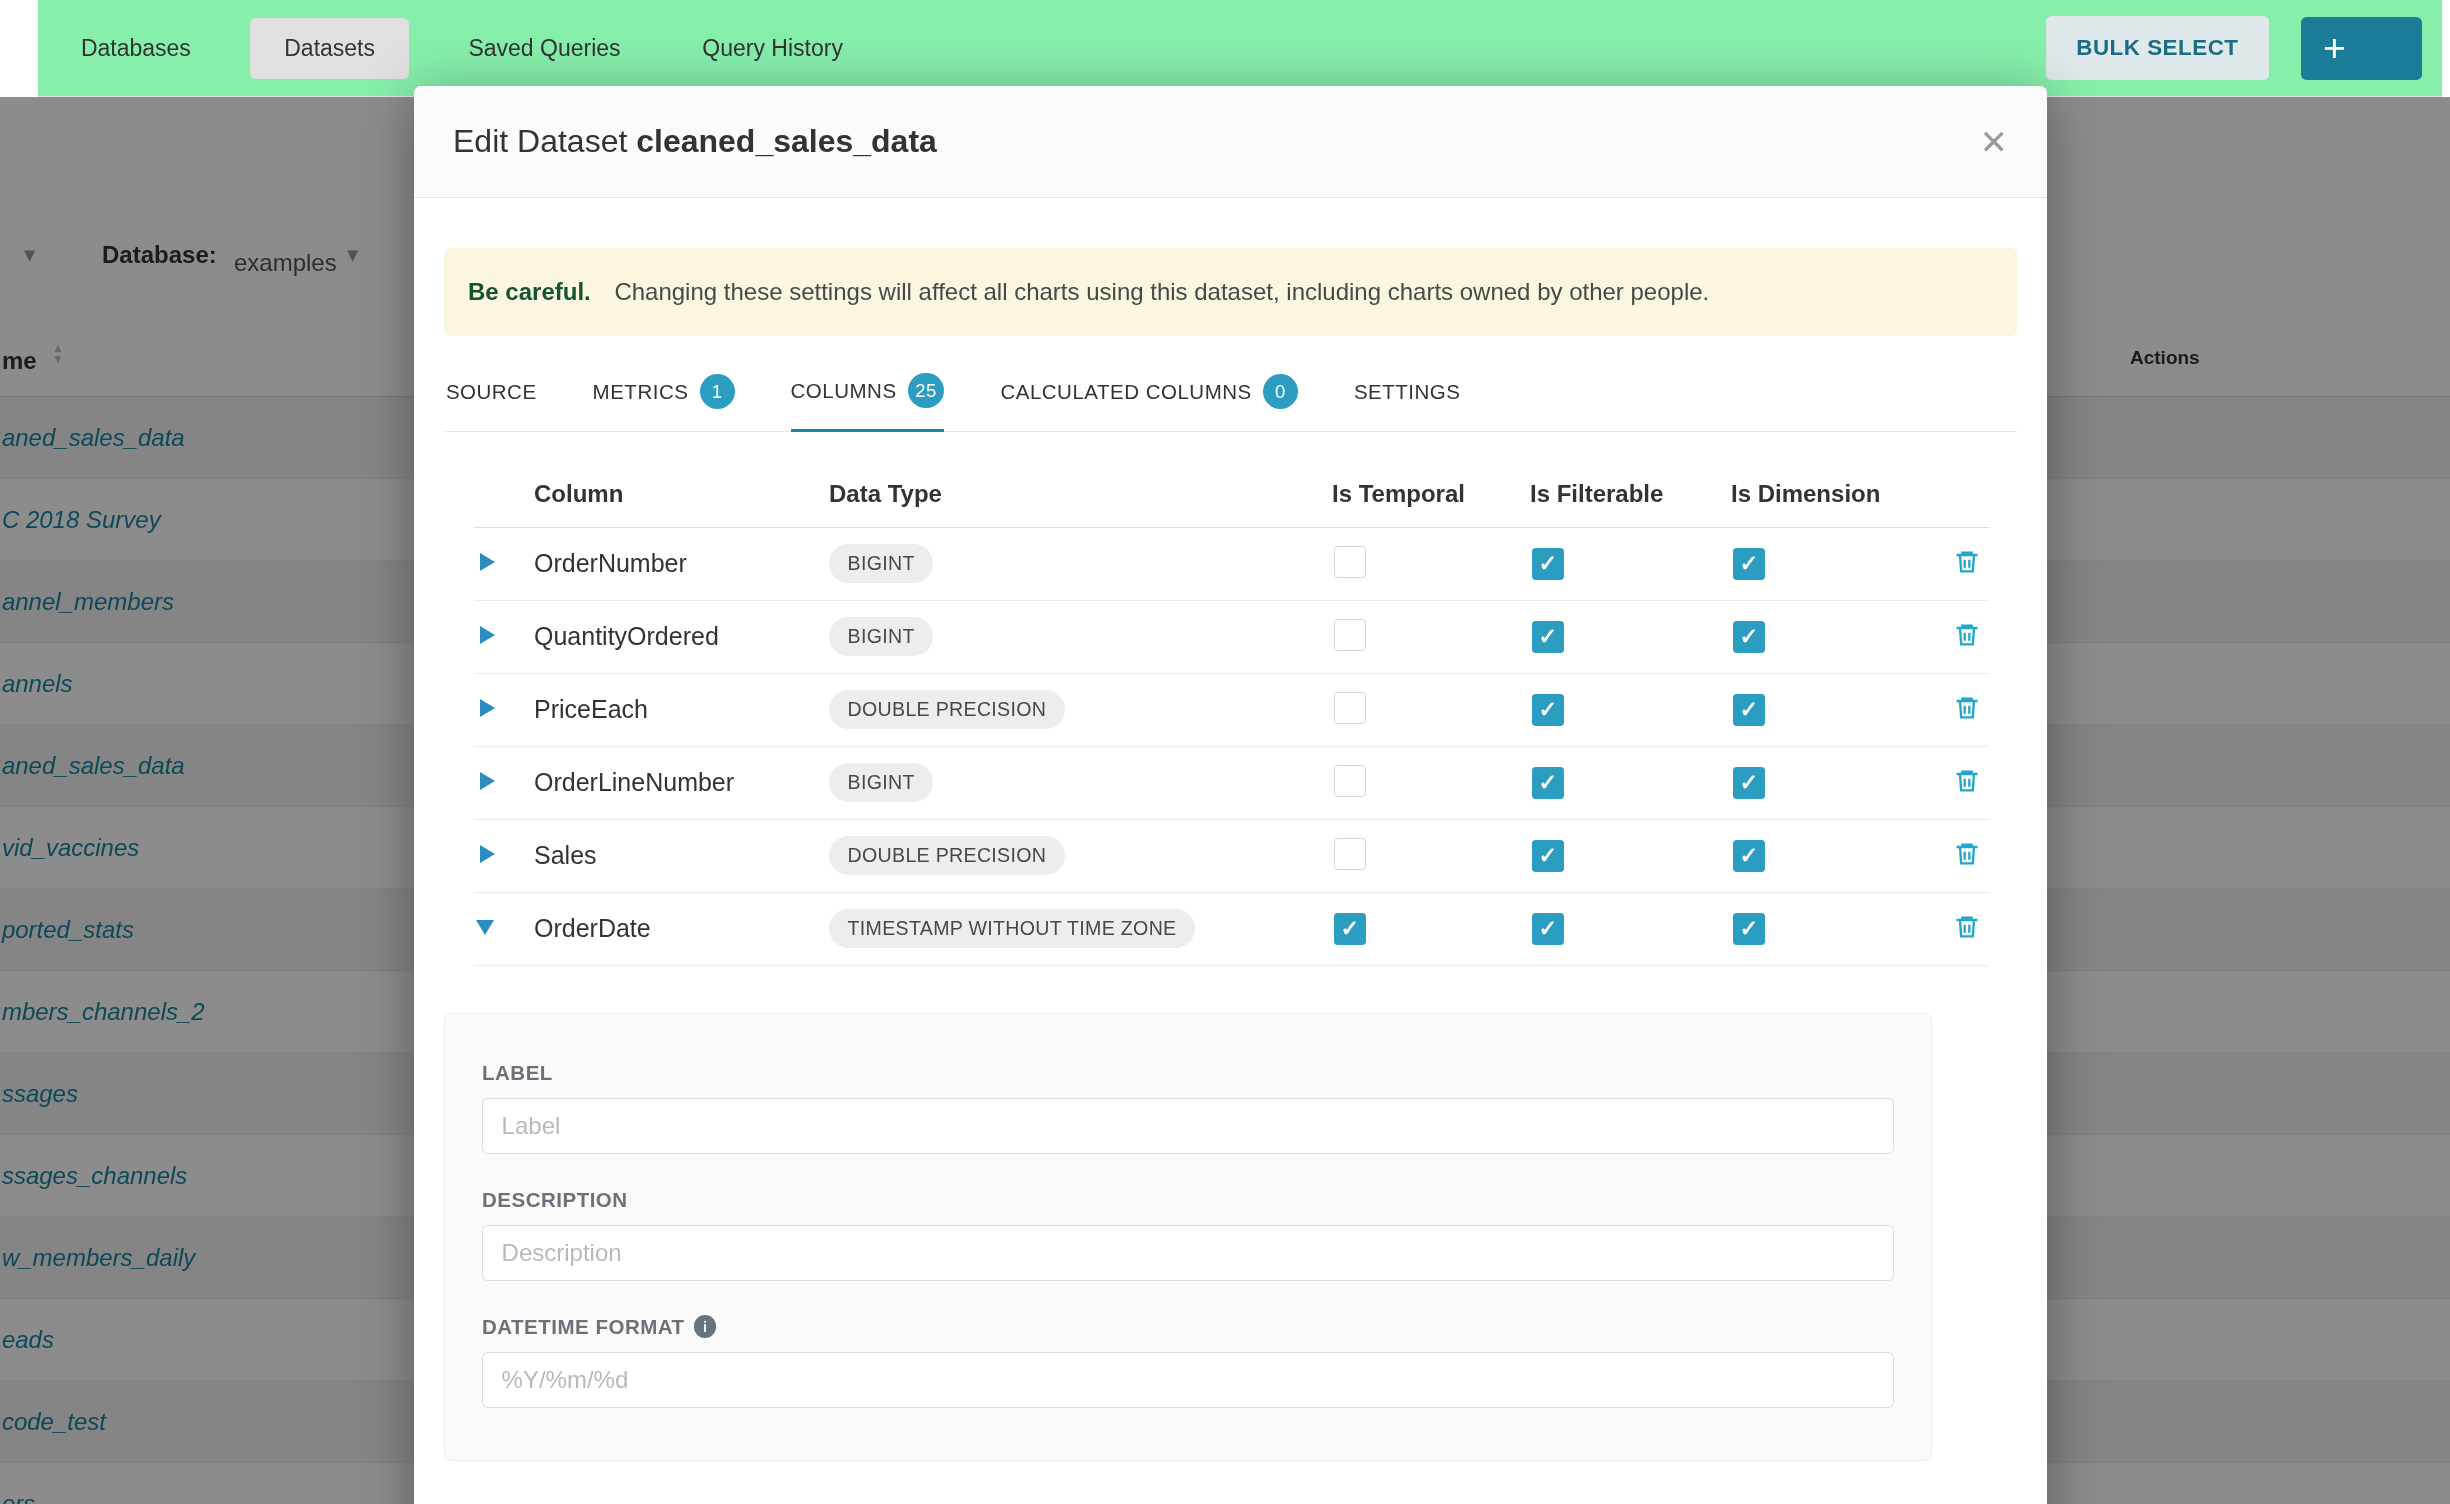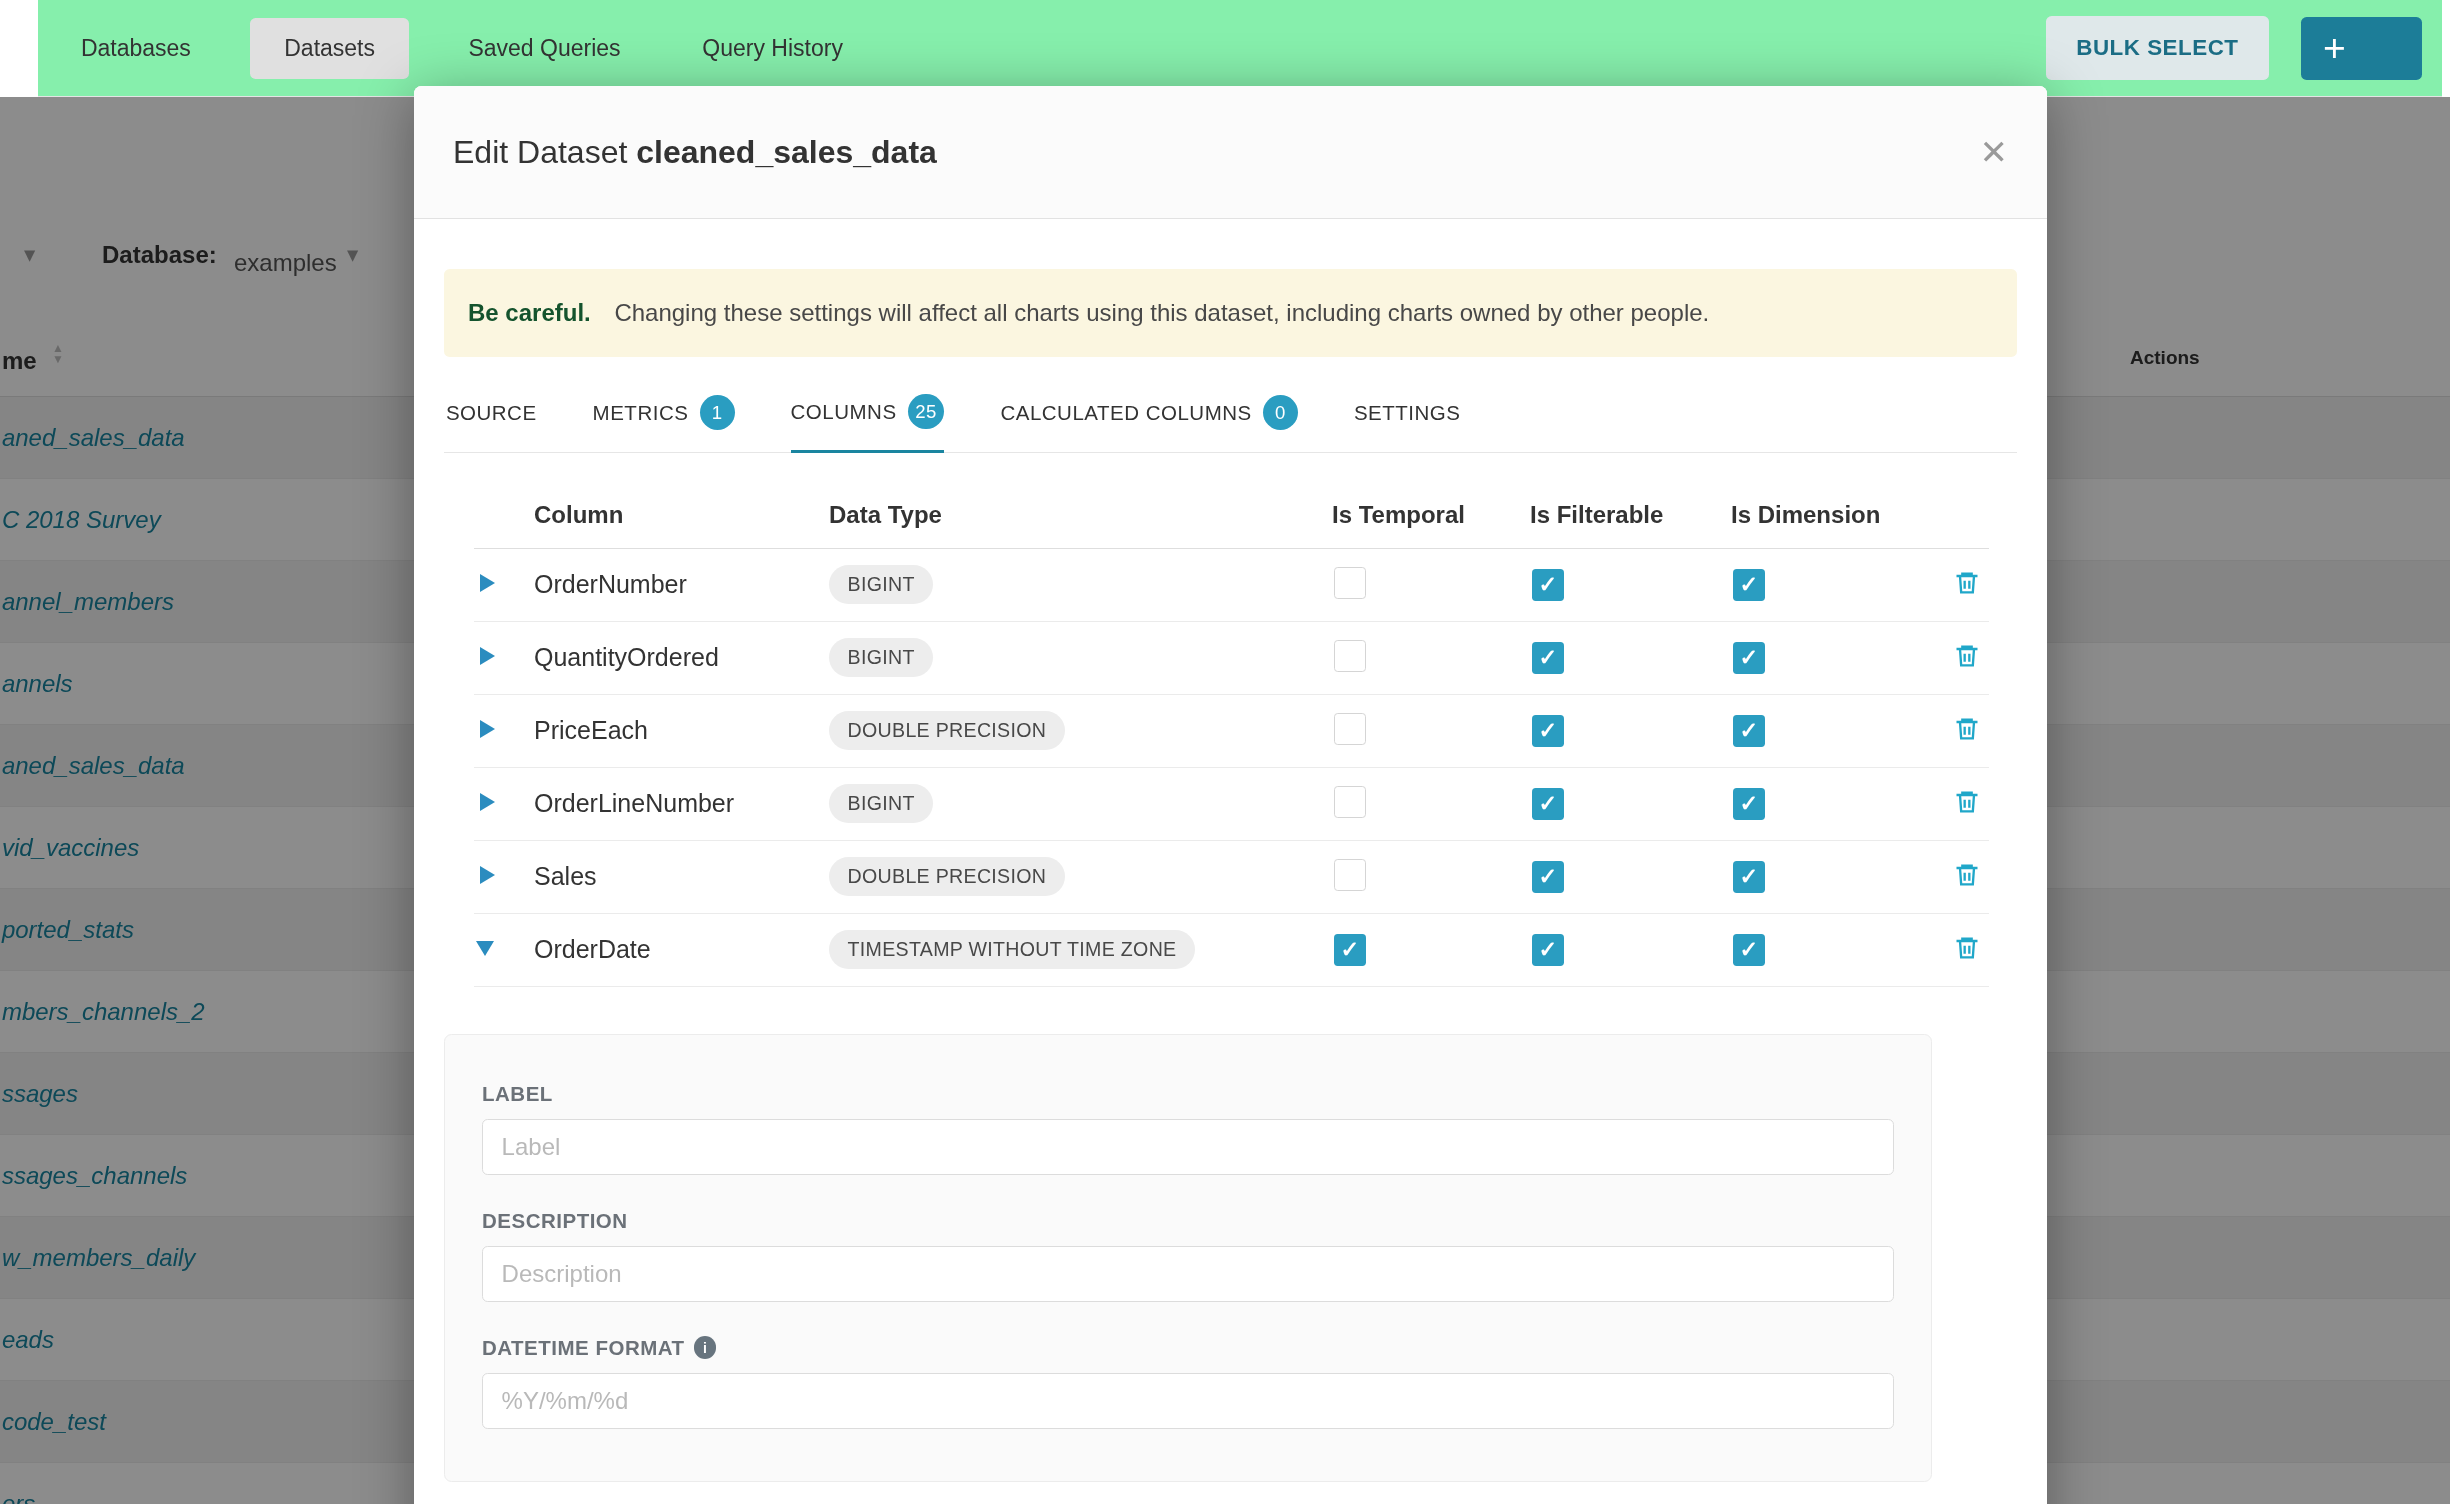--- a/index.html
+++ b/index.html
@@ -59,21 +59,21 @@
     background:rgba(0,0,0,0.45); z-index:50;
   }
 
   
   .modal {
     position:absolute; left:414px; top:86px; width:1633px; height:1529px;
     background:#fff; border-radius:7.5px; z-index:100;
     box-shadow:0 9.3px 56px rgba(0,0,0,0.35);
   }
   .modal-header {
-    height:133px; display:flex; align-items:center; padding:4px 39px;
+    height:112px; display:flex; align-items:center; padding:4px 39px;
     border-bottom:0.9px solid #e2e2e2; background:#fbfbfb; border-radius:7.5px 7.5px 0 0;
   }
   .modal-title { font-size:32px; color:#333; }
   .modal-title b { font-weight:bold; }
   .close-btn { margin-left:auto; font-size:34px; color:#9a9a9a; cursor:pointer; line-height:1; }
 
   .modal-body { padding:50px 30px 0 30px; }
 
   .warning-banner {
     background:#fbf6e0; border-radius:5.6px; min-height:88px;

